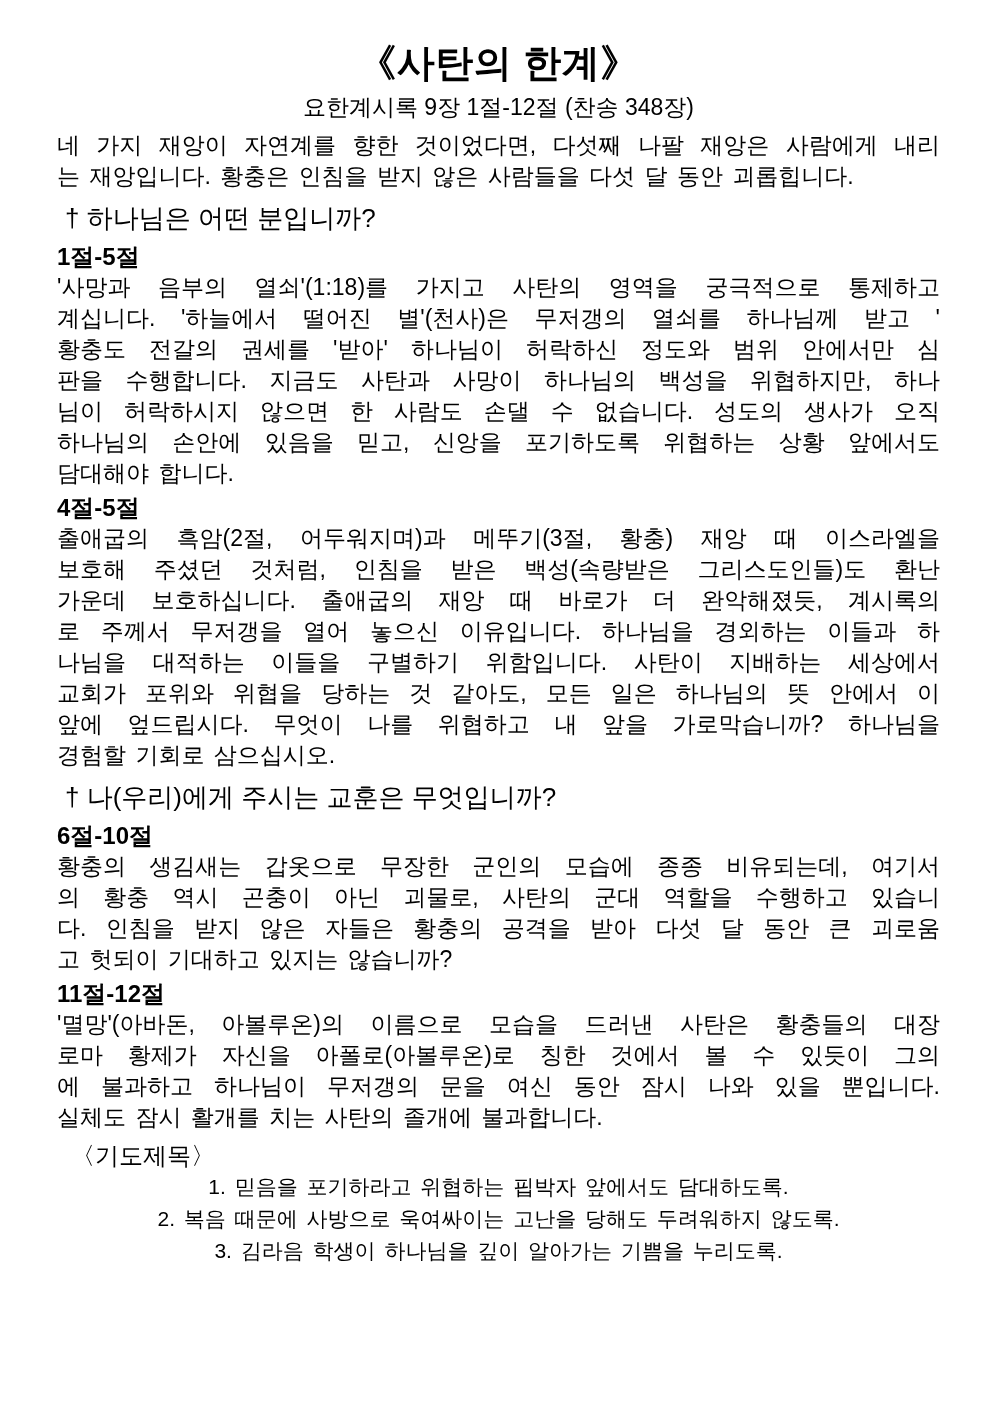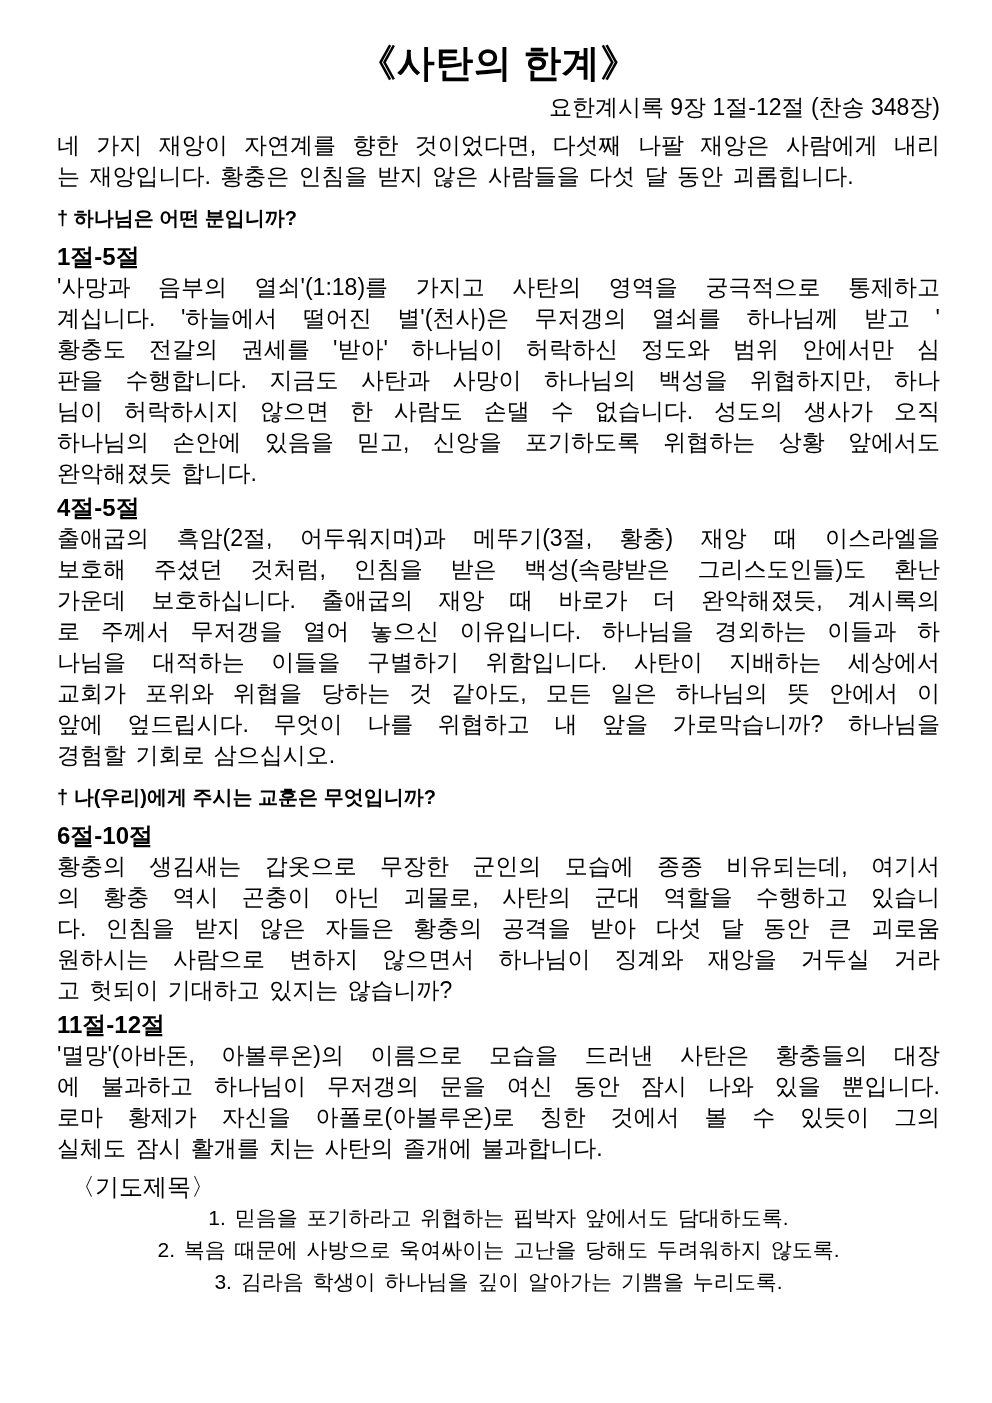--- a/index.html
+++ b/index.html
@@ -21,42 +21,42 @@
   .title {
     font-size: 38px;
     font-weight: bold;
     text-align: center;
     line-height: 46px;
     margin: 0 0 6px 0;
     letter-spacing: 0.5px;
   }
   .subtitle {
     font-size: 23px;
-    text-align: right;
+    text-align: center;
     line-height: 31px;
     margin: 0 0 7px 0;
   }
   .para { margin: 0; }
   .line {
     font-size: 23px;
     line-height: 31px;
     word-spacing: 3px;
     white-space: normal;
   }
   .just {
     text-align: justify;
     text-align-last: justify;
     text-justify: inter-word;
   }
   .last { text-align: left; }
   .section-heading {
-    font-size: 20px;
-    font-weight: bold;
+    font-size: 26px;
+    font-weight: normal;
     line-height: 31px;
-    margin: 11px 0 7px 0;
+    margin: 11px 0 7px 8px;
   }
   .verse-heading {
     font-size: 24px;
     font-weight: bold;
     line-height: 31px;
     margin: 3px 0 0 0;
   }
   .prayer-heading {
     font-size: 24px;
     font-weight: normal;
@@ -88,21 +88,21 @@
   <h2 class="section-heading">† 하나님은 어떤 분입니까?</h2>
 
   <h3 class="verse-heading">1절-5절</h3>
   <div class="para">
     <div class="line just">'사망과 음부의 열쇠'(1:18)를 가지고 사탄의 영역을 궁극적으로 통제하고</div>
     <div class="line just">계십니다. '하늘에서 떨어진 별'(천사)은 무저갱의 열쇠를 하나님께 받고 '</div>
     <div class="line just">황충도 전갈의 권세를 '받아' 하나님이 허락하신 정도와 범위 안에서만 심</div>
     <div class="line just">판을 수행합니다. 지금도 사탄과 사망이 하나님의 백성을 위협하지만, 하나</div>
     <div class="line just">님이 허락하시지 않으면 한 사람도 손댈 수 없습니다. 성도의 생사가 오직</div>
     <div class="line just">하나님의 손안에 있음을 믿고, 신앙을 포기하도록 위협하는 상황 앞에서도</div>
-    <div class="line last">완악해졌듯 합니다.</div>
+    <div class="line last">담대해야 합니다.</div>
   </div>
 
   <h3 class="verse-heading">4절-5절</h3>
   <div class="para">
     <div class="line just">출애굽의 흑암(2절, 어두워지며)과 메뚜기(3절, 황충) 재앙 때 이스라엘을</div>
     <div class="line just">보호해 주셨던 것처럼, 인침을 받은 백성(속량받은 그리스도인들)도 환난</div>
     <div class="line just">가운데 보호하십니다. 출애굽의 재앙 때 바로가 더 완악해졌듯, 계시록의</div>
     <div class="line just">로 주께서 무저갱을 열어 놓으신 이유입니다. 하나님을 경외하는 이들과 하</div>
     <div class="line just">나님을 대적하는 이들을 구별하기 위함입니다. 사탄이 지배하는 세상에서</div>
     <div class="line just">교회가 포위와 위협을 당하는 것 같아도, 모든 일은 하나님의 뜻 안에서 이</div>
@@ -110,29 +110,28 @@
     <div class="line last">경험할 기회로 삼으십시오.</div>
   </div>
 
   <h2 class="section-heading">† 나(우리)에게 주시는 교훈은 무엇입니까?</h2>
 
   <h3 class="verse-heading">6절-10절</h3>
   <div class="para">
     <div class="line just">황충의 생김새는 갑옷으로 무장한 군인의 모습에 종종 비유되는데, 여기서</div>
     <div class="line just">의 황충 역시 곤충이 아닌 괴물로, 사탄의 군대 역할을 수행하고 있습니</div>
     <div class="line just">다. 인침을 받지 않은 자들은 황충의 공격을 받아 다섯 달 동안 큰 괴로움</div>
-    <div class="line just">원하시는 사람으로 변하지 않으면서 하나님이 징계와 재앙을 거두실 거라</div>
     <div class="line last">고 헛되이 기대하고 있지는 않습니까?</div>
   </div>
 
   <h3 class="verse-heading">11절-12절</h3>
   <div class="para">
     <div class="line just">'멸망'(아바돈, 아볼루온)의 이름으로 모습을 드러낸 사탄은 황충들의 대장</div>
+    <div class="line just">로마 황제가 자신을 아폴로(아볼루온)로 칭한 것에서 볼 수 있듯이 그의</div>
     <div class="line just">에 불과하고 하나님이 무저갱의 문을 여신 동안 잠시 나와 있을 뿐입니다.</div>
-    <div class="line just">로마 황제가 자신을 아폴로(아볼루온)로 칭한 것에서 볼 수 있듯이 그의</div>
     <div class="line last">실체도 잠시 활개를 치는 사탄의 졸개에 불과합니다.</div>
   </div>
 
   <h3 class="prayer-heading">〈기도제목〉</h3>
   <div class="para">
     <div class="prayer-item">1. 믿음을 포기하라고 위협하는 핍박자 앞에서도 담대하도록.</div>
     <div class="prayer-item">2. 복음 때문에 사방으로 욱여싸이는 고난을 당해도 두려워하지 않도록.</div>
     <div class="prayer-item">3. 김라음 학생이 하나님을 깊이 알아가는 기쁨을 누리도록.</div>
   </div>
 

